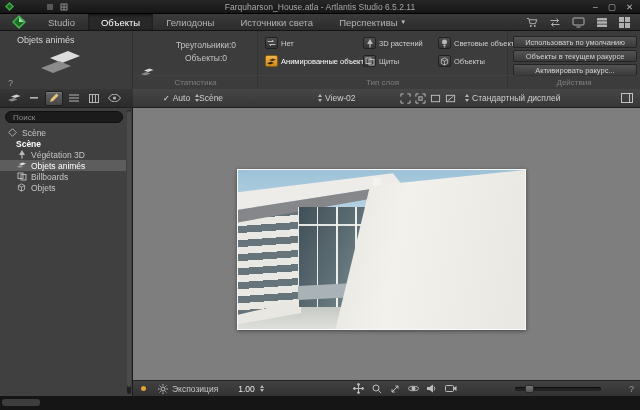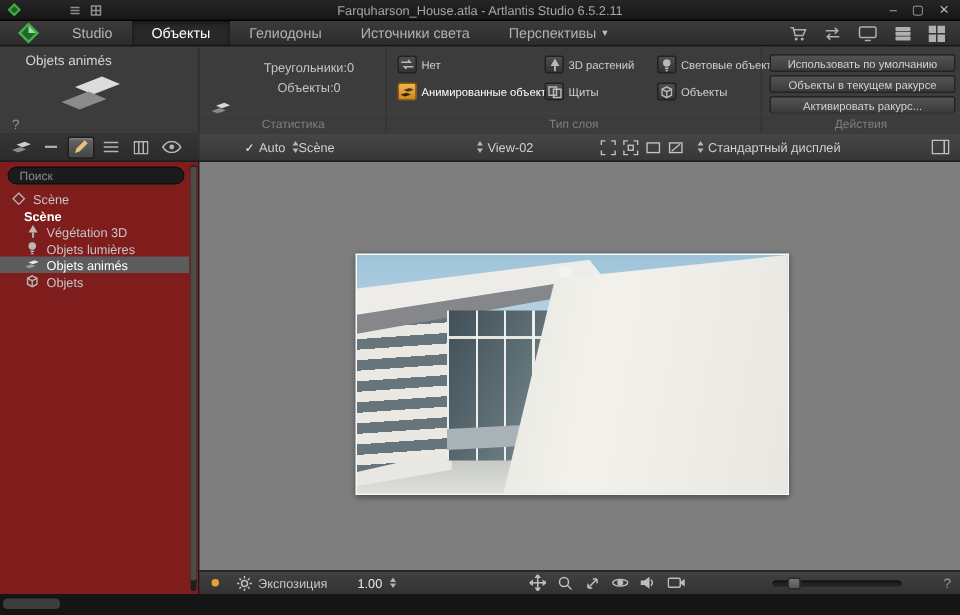--- a/index.html
+++ b/index.html
@@ -58,21 +58,21 @@
 .vt-auto{left:30px}.vt-scene{left:66px}.vt-view{left:183px}
 .vt-frames{left:267px;gap:4px;color:#c2c2c2}
 .vt-display{left:330px}.vt-right{right:7px;color:#c2c2c2}
 .check{color:#ececec;font-size:8px}
 .updown{display:inline-flex;flex-direction:column;gap:1.5px;margin-left:2px}
 .updown i{width:0;height:0;border-left:2.5px solid transparent;border-right:2.5px solid transparent}
 .updown .u{border-bottom:3px solid #b5b5b5}
 .updown .d{border-top:3px solid #b5b5b5}
 
 
-.sidebar{position:absolute;top:108px;left:0;width:133px;height:288px;background:#7f1d1d;border-right:1px solid #1a1a1a}
+.sidebar{position:absolute;top:108px;left:0;width:133px;height:288px;background:#404040;border-right:1px solid #1a1a1a}
 .search-input{position:absolute;left:5px;top:3px;width:118px;height:12px;background:#1b1b1b;border:1px solid #101010;border-radius:6px;color:#cfcfcf;font-size:8px;padding:0 7px;outline:none;font-family:inherit}
 .search-input::placeholder{color:#8a8a8a}
 .tree{position:absolute;top:19px;left:0;right:6px}
 .tree-item{height:11px;display:flex;align-items:center;gap:4px;font-size:8.5px;color:#c6c6c6;padding-left:7px;white-space:nowrap;cursor:default}
 .tree-item.child{padding-left:16px}
 .tree-item.bold{color:#fff;font-weight:bold}
 .tree-item.selected{background:#5d5d5d;color:#fff}
 .ticon{width:11px;display:flex;justify-content:center;color:#b8b8b8;flex:none}
 .vscroll{position:absolute;right:1px;top:2px;bottom:2px;width:4px;background:#1f1f1f;border-radius:2px}
 .vscroll .thumb{position:absolute;left:0;top:1px;width:4px;height:276px;background:#4b4b4b;border-radius:2px}
@@ -421,37 +421,37 @@
       </div>
       <div class="tree-item child">
         <span class="ticon">
             <svg width="8" height="9" viewBox="0 0 8 9" fill="currentColor">
               <path d="M4 0 7 5H1Z"></path>
               <rect x="3.4" y="5" width="1.2" height="3.5"></rect>
             </svg>
           </span>
         <span>Végétation 3D</span>
       </div>
-      <div class="tree-item child">
-        <span class="ticon">
-            <svg width="7" height="9" viewBox="0 0 7 9">
-              <circle cx="3.5" cy="3" r="2.5" fill="currentColor"></circle>
-              <path d="M2.3 6.5h2.4M2.7 8h1.6" stroke="currentColor" fill="none"></path>
-            </svg>
-          </span>
-        <span>Objets lumières</span>
-      </div>
       <div class="tree-item child selected">
         <span class="ticon">
             <svg width="12" height="9" viewBox="0 0 15 11">
               <path d="M4 3.5 9.5 1.5l4 1.6-5.5 2Z" fill="#e6e6e6"></path>
               <path d="M1 7 6.5 5l4 1.6L5 8.6Z" fill="#9a9a9a"></path>
             </svg>
           </span>
         <span>Objets animés</span>
+      </div>
+      <div class="tree-item child">
+        <span class="ticon">
+            <svg width="10" height="9" viewBox="0 0 10 9" fill="none" stroke="currentColor">
+              <rect x="1" y="1" width="5" height="5.5"></rect>
+              <rect x="4" y="2.5" width="5" height="5.5"></rect>
+            </svg>
+          </span>
+        <span>Billboards</span>
       </div>
       <div class="tree-item child">
         <span class="ticon">
             <svg width="9" height="9" viewBox="0 0 9 10" fill="none" stroke="currentColor">
               <path d="M4.5 1 8 2.8v4.4L4.5 9 1 7.2V2.8Z"></path>
               <path d="M1 2.8l3.5 1.8L8 2.8M4.5 4.6V9"></path>
             </svg>
           </span>
         <span>Objets</span>
       </div>

